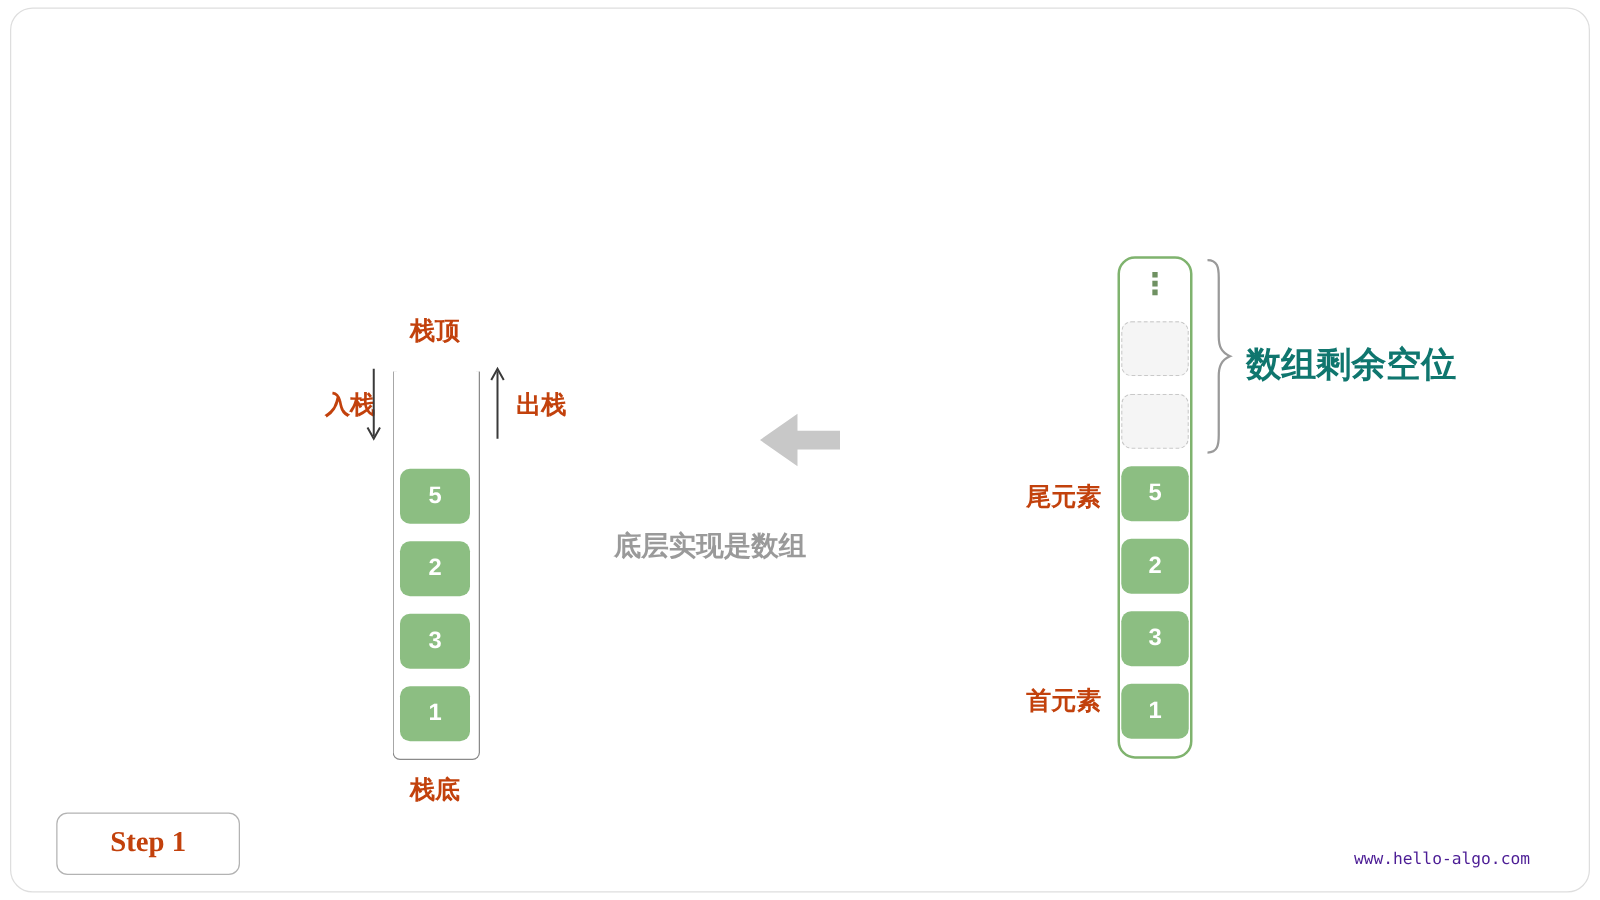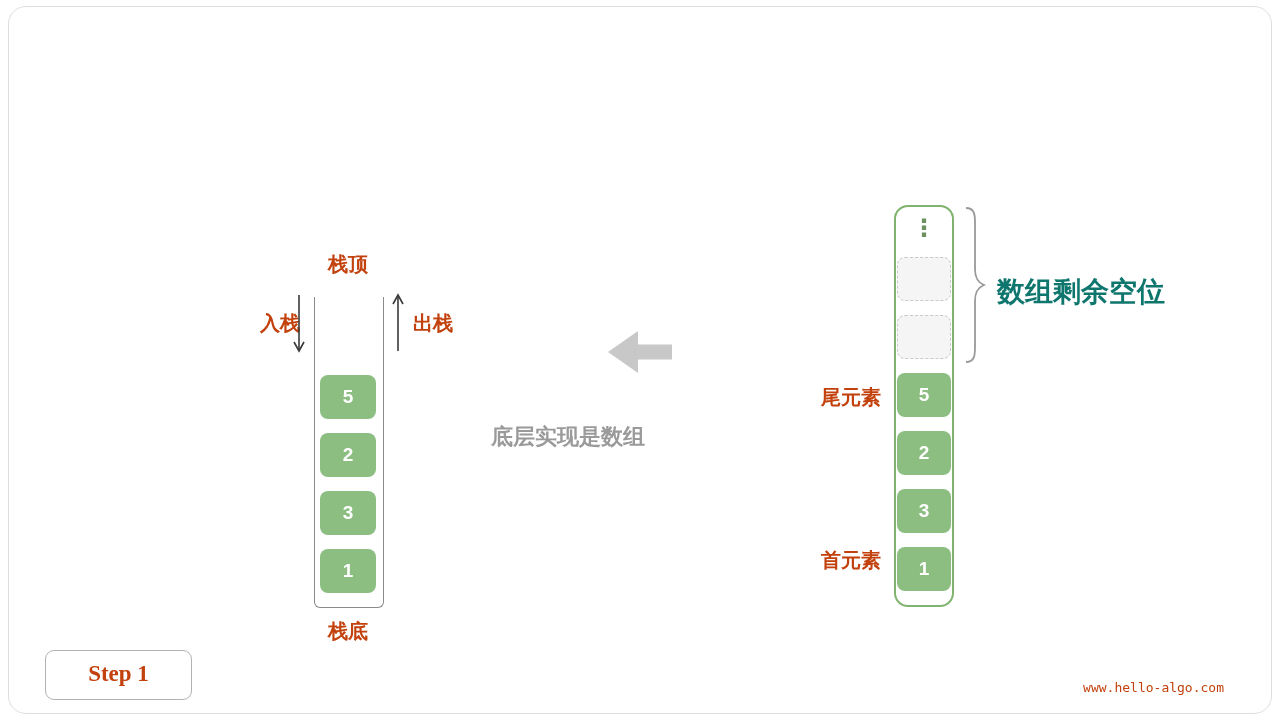--- a/index.html
+++ b/index.html
@@ -23,21 +23,21 @@
         border-bottom:1.5px solid #8a8a8a;border-radius:0 0 6px 6px;}
   .array-box{border:2px solid #7fb36e;border-radius:14px;box-sizing:border-box;}
 
   .caption-line{color:#9a9a9a;font-weight:bold;font-size:22px;text-align:left;line-height:40px;}
 
   .ellipsis{color:#6f9162;font-weight:bold;font-size:24px;line-height:34px;text-align:center;}
 
   .step{border:1.5px solid #b3b3b3;border-radius:9px;background:#ffffff;color:#c2410c;
         font-family:Liberation Serif, serif;font-weight:bold;
         font-size:23px;text-align:center;line-height:46px;}
-  .watermark{color:#c2410c;font-family:"DejaVu Sans Mono","Liberation Mono",monospace;
+  .watermark{color:#4c1d95;font-family:"DejaVu Sans Mono","Liberation Mono",monospace;
         font-size:13px;text-align:right;}
   .tc{text-align:center;}
   .tr{text-align:right;}
 </style>
 </head>
 <body>
 
 <div class="canvas">
   <div class="card">
 

